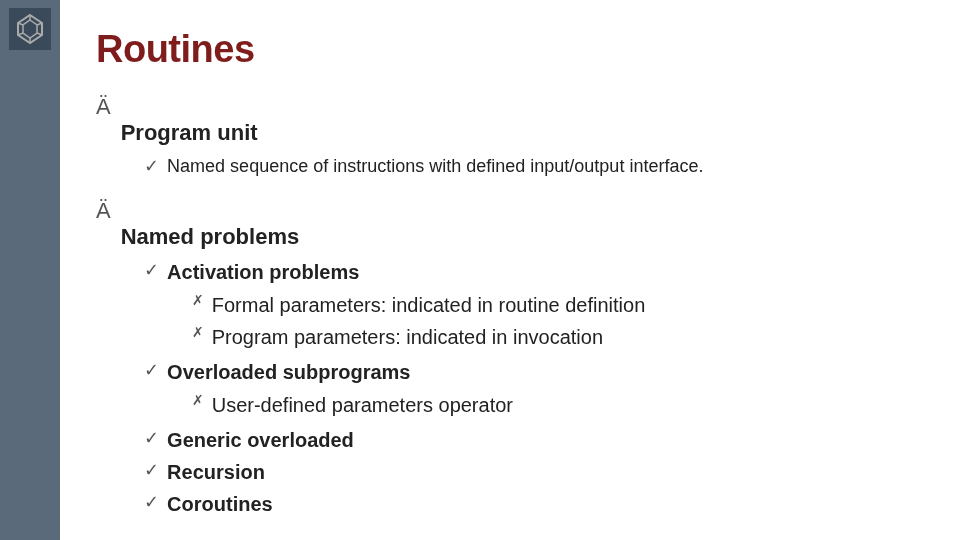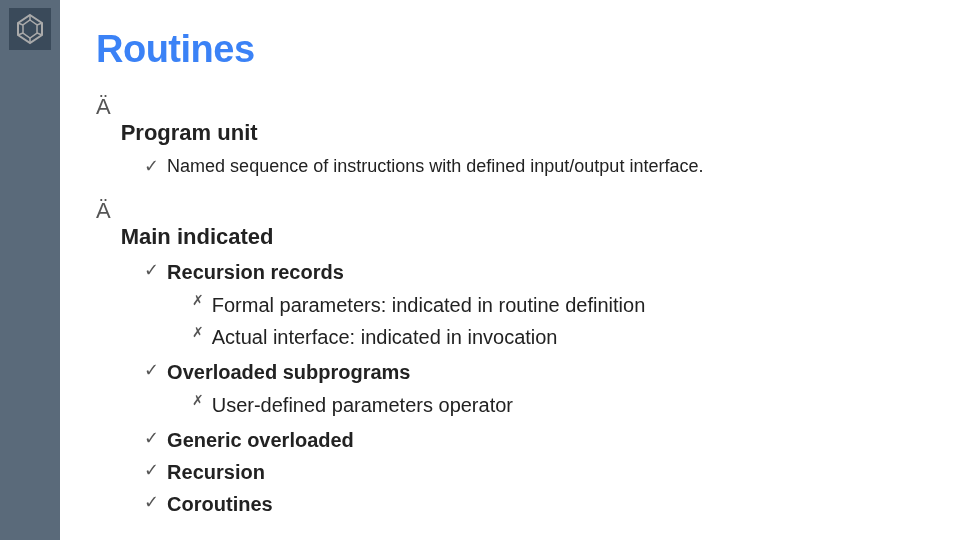--- a/index.html
+++ b/index.html
@@ -41,21 +41,21 @@
     .main-content {
       flex: 1;
       padding: 28px 40px 28px 36px;
       background: #ffffff;
       overflow: hidden;
     }
 
     .slide-title {
       font-size: 38px;
       font-weight: 700;
-      color: #3b82f6;
+      color: #7f1d1d;
       margin-bottom: 22px;
       letter-spacing: -0.5px;
     }
 
     .bullet-l1 {
       display: flex;
       align-items: flex-start;
       margin-bottom: 6px;
       font-size: 22px;
       color: #222222;
@@ -155,34 +155,34 @@
   </div>
   <div class="bullet-l2">
     <span class="bullet-l2-marker">✓</span>
     <span class="bullet-l2-text" style="font-weight:400;font-size:18px;">Named sequence of instructions with defined input/output interface.</span>
   </div>
 
   <div class="section-gap"></div>
 
   <div class="bullet-l1">
     <span class="bullet-l1-marker">Ä</span>
-    <span class="bullet-l1-text">Main indicated</span>
-  </div>
-
-  <div class="bullet-l2">
-    <span class="bullet-l2-marker">✓</span>
-    <span class="bullet-l2-text">Recursion records</span>
+    <span class="bullet-l1-text">Named problems</span>
+  </div>
+
+  <div class="bullet-l2">
+    <span class="bullet-l2-marker">✓</span>
+    <span class="bullet-l2-text">Activation problems</span>
   </div>
   <div class="bullet-l3">
     <span class="bullet-l3-marker">✗</span>
     <span class="bullet-l3-text">Formal parameters:  indicated in routine definition</span>
   </div>
   <div class="bullet-l3">
     <span class="bullet-l3-marker">✗</span>
-    <span class="bullet-l3-text">Actual interface:  indicated in invocation</span>
+    <span class="bullet-l3-text">Program parameters:  indicated in invocation</span>
   </div>
 
   <div class="small-gap"></div>
 
   <div class="bullet-l2">
     <span class="bullet-l2-marker">✓</span>
     <span class="bullet-l2-text">Overloaded subprograms</span>
   </div>
   <div class="bullet-l3">
     <span class="bullet-l3-marker">✗</span>

